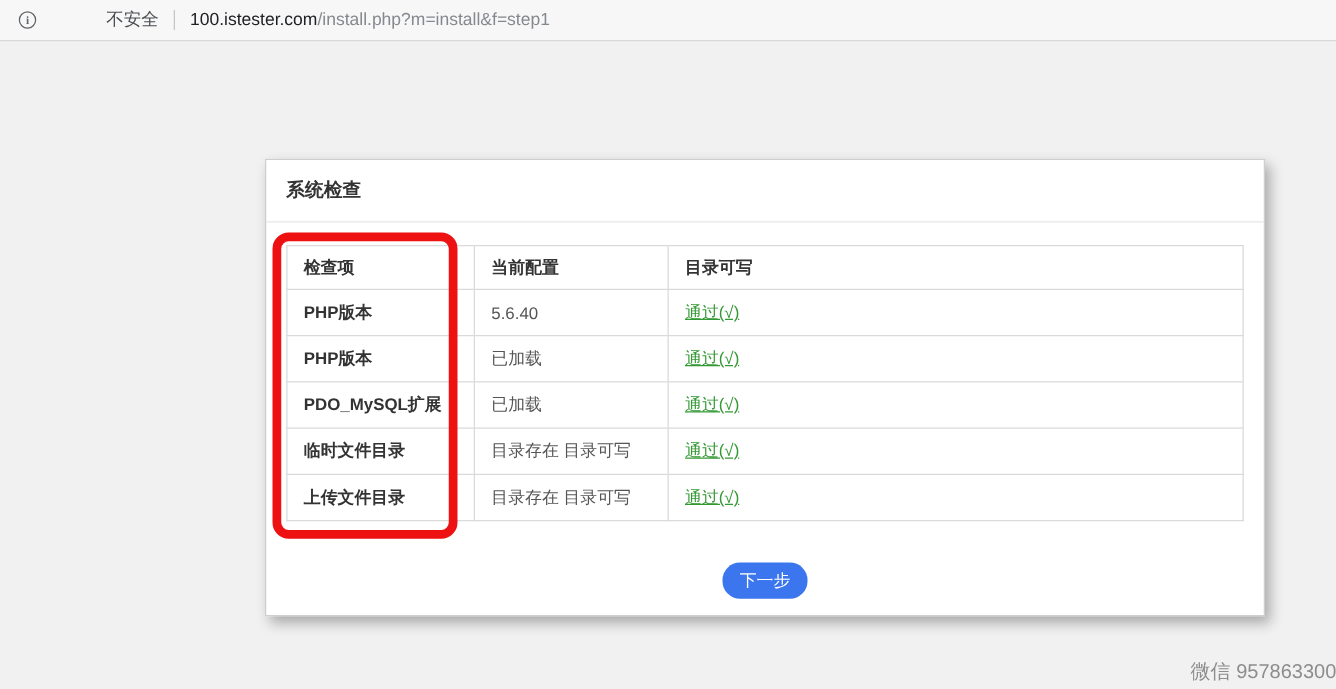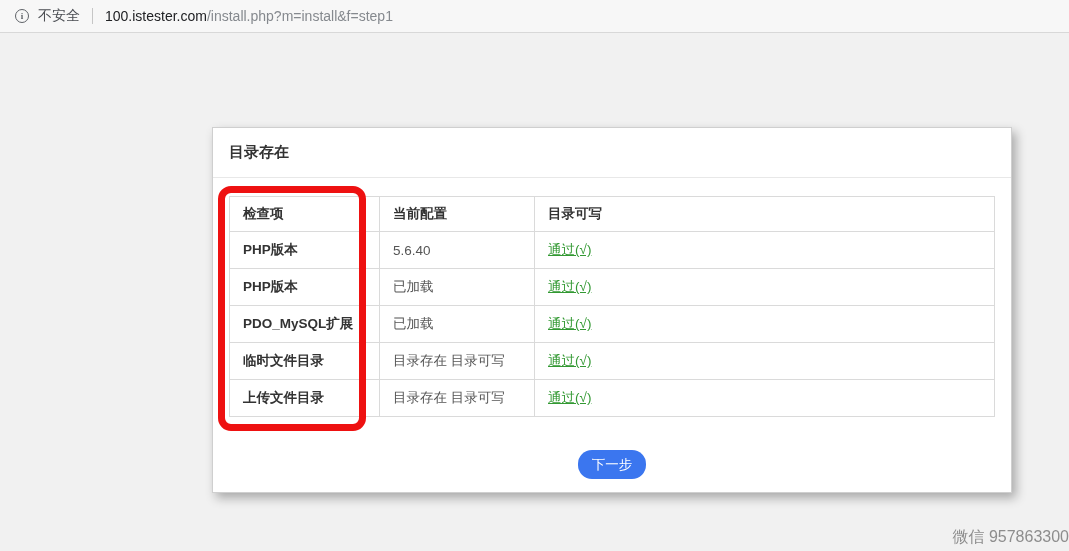--- a/index.html
+++ b/index.html
@@ -16,21 +16,21 @@
     border-bottom:1px solid #d8d8d8;
     display:flex; align-items:center;
     padding-left:15px; gap:9px;
   }
   .info-icon {
     width:14px; height:14px; border:1.5px solid #5f6368; border-radius:50%;
     color:#5f6368; font-size:9px; font-weight:bold; font-style:normal;
     display:flex; align-items:center; justify-content:center;
     font-family:"Liberation Serif","DejaVu Serif",serif;
   }
-  .sec-label { color:#4a4d52; font-size:14px; }
+  .sec-label { color:#4a4d52; font-size:14px;margin-left:47px; }
   .url-sep { width:1px; height:16px; background:#c6c6c6; margin:0 3px; }
   .url-host { color:#202124; font-size:14px; }
   .url-path { color:#85898e; font-size:14px; }
 
   
   .card {
     position:absolute; left:212px; top:127px;
     width:800px; height:366px;
     background:#ffffff;
     border:1px solid #cfcfcf;
@@ -90,21 +90,21 @@
 
 <div class="urlbar">
   <span class="info-icon">i</span>
   <span class="sec-label">不安全</span>
   <span class="url-sep"></span>
   <span><span class="url-host">100.istester.com</span><span class="url-path">/install.php?m=install&amp;f=step1</span></span>
 </div>
 
 <div class="card">
   <div class="card-header">
-    <span class="card-title">目录存在</span>
+    <span class="card-title">系统检查</span>
   </div>
   <div class="card-body">
     <table class="check-table">
       <colgroup>
           <col class="col-item">
           <col class="col-conf">
           <col>
         </colgroup>
       <thead>
         <tr>

